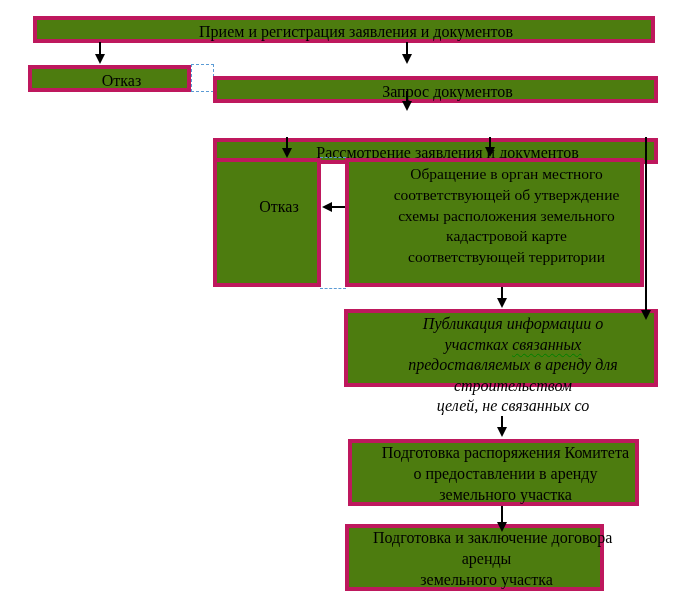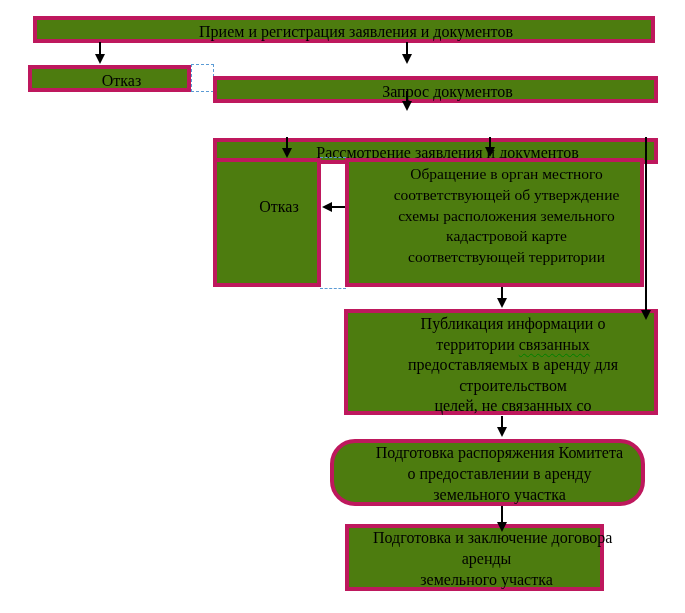--- a/index.html
+++ b/index.html
@@ -67,22 +67,22 @@
     text-underline-offset: 3px;
   }
 
   
   #n-priem         { left: 33px;  top: 16px;  width: 622px; height: 27px; }
   #n-otkaz-top     { left: 28px;  top: 65px;  width: 163px; height: 27px; }
   #n-zapros        { left: 213px; top: 76px;  width: 445px; height: 27px; }
   #n-rassmotrenie  { left: 213px; top: 111px; width: 445px; height: 26px; line-height: 22px; margin-top: 27px; }
   #n-otkaz-mid     { left: 213px; top: 158px; width: 108px; height: 129px; padding-top: 36px; }
   #n-obrashenie    { left: 345px; top: 158px; width: 299px; height: 129px; font-size: 15.5px; line-height: 20.8px; padding-top: 2px; }
-  #n-publikacia    { left: 344px; top: 309px; width: 314px; height: 106px; line-height: 20.6px; padding-top: 1px; }
-  #n-rasporiazhenie{ left: 330px; top: 439px; width: 315px; height: 67px; line-height: 20.8px; border-radius: 25px; }
+  #n-publikacia    { left: 344px; top: 309px; width: 314px; height: 78px; line-height: 20.6px; padding-top: 1px; font-style: italic; }
+  #n-rasporiazhenie{ left: 348px; top: 439px; width: 291px; height: 67px; line-height: 20.8px; }
   #n-dogovor       { left: 345px; top: 524px; width: 259px; height: 67px; line-height: 20.8px; }
 
   
   #dash-box-1      { left: 191px; top: 64px;  width: 23px; height: 28px; }
   #dash-seg-top    { left: 320px; top: 157px; width: 26px; }
   #dash-seg-bottom { left: 320px; top: 288px; width: 26px; }
 </style>
 </head>
 <body>
 
@@ -113,21 +113,21 @@
     <div class="ln">Обращение в орган местного</div>
     <div class="ln">соответствующей об утверждение</div>
     <div class="ln">схемы расположения земельного</div>
     <div class="ln">кадастровой карте</div>
     <div class="ln">соответствующей территории</div>
   </div>
 
   <div class="node" id="n-publikacia">
     <div class="ln">Публикация информации о</div>
     <div class="ln">
-      <span>территории</span>
+      <span>участках</span>
       <span class="misspelled">связанных</span>
     </div>
     <div class="ln">предоставляемых в аренду для</div>
     <div class="ln">строительством</div>
     <div class="ln">целей, не связанных со</div>
   </div>
 
   <div class="node" id="n-rasporiazhenie">
     <div class="ln">Подготовка распоряжения Комитета</div>
     <div class="ln">о предоставлении в аренду</div>

